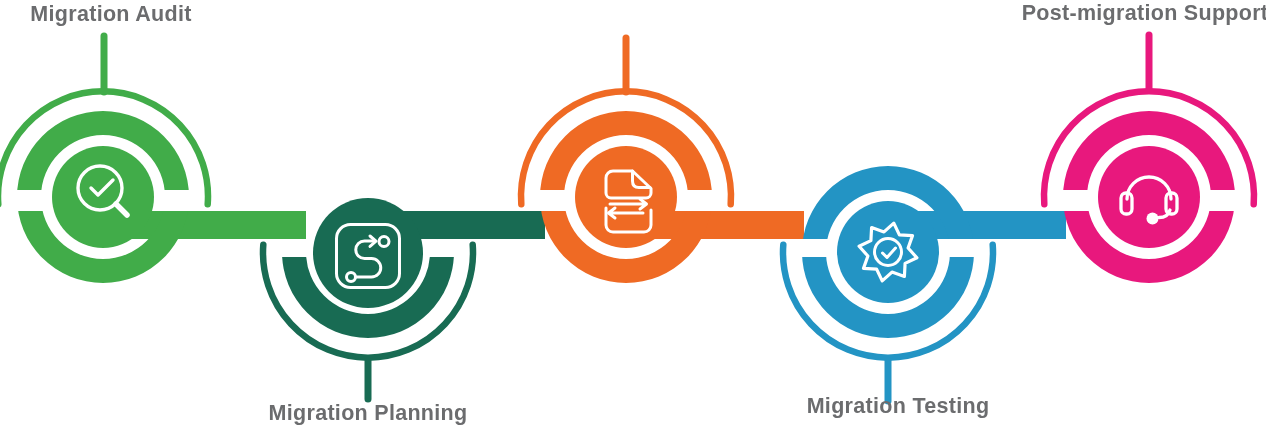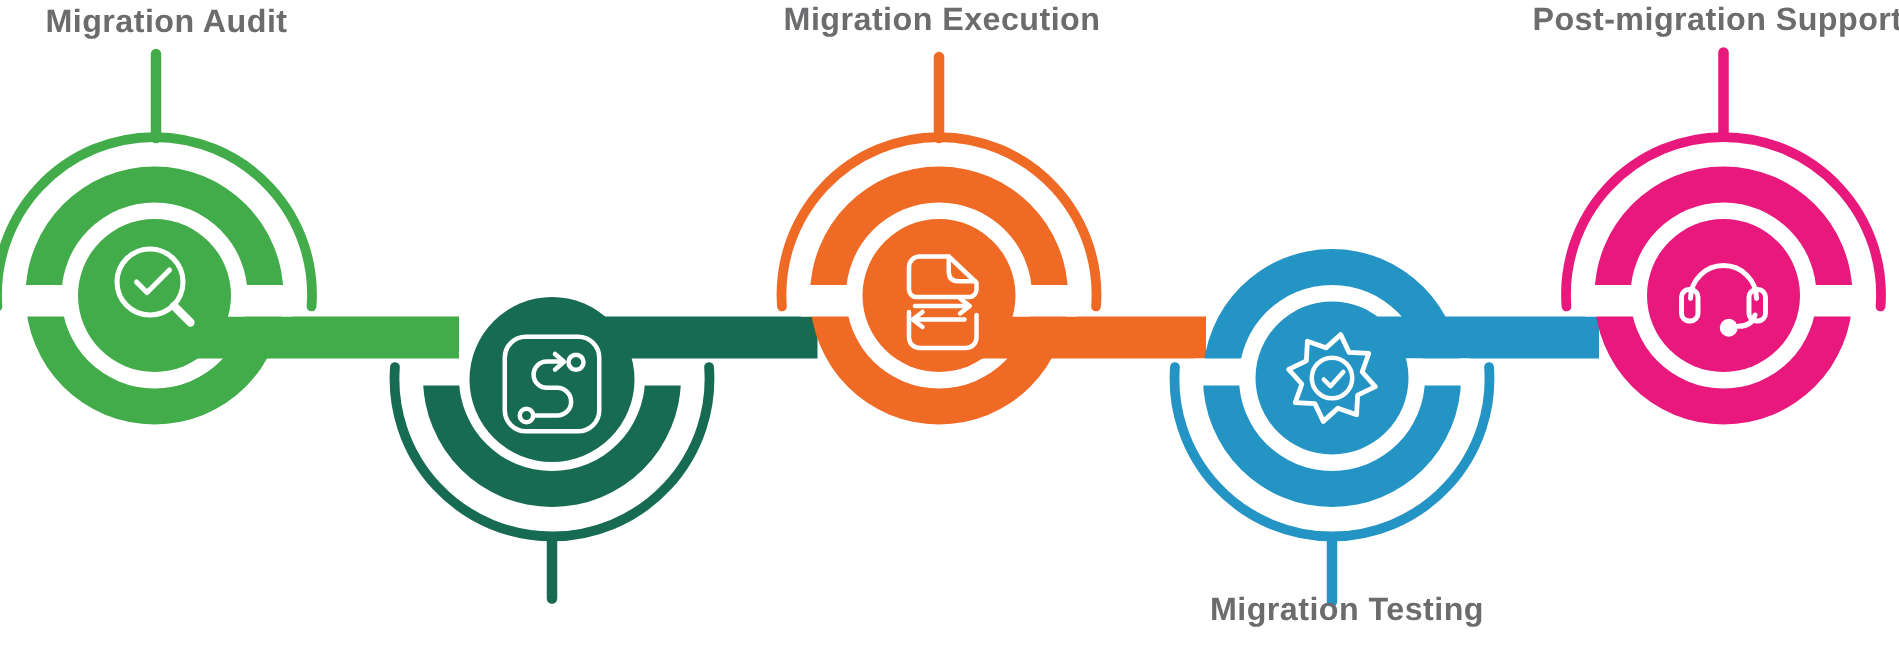--- a/index.html
+++ b/index.html
@@ -124,19 +124,19 @@
         <rect x="-28" y="-3" width="11" height="21" rx="5"></rect>
         <rect x="17" y="-3" width="11" height="21" rx="5"></rect>
         <path d="M 21,14 Q 19,21.5 10,21.5"></path>
         <circle class="filled" cx="3.5" cy="22.5" r="6"></circle>
       </g>
     </g>
   </svg>
 
   <div class="stage-label" style="left: 111px; top: 2px; --c: #6b6c6e;">Migration Audit</div>
 
+  <div class="stage-label" style="left: 368px; top: 401px; --c: #6b6c6e;">Migration Planning</div>
 
-  <div class="stage-label" style="left: 628px; top: 1px; --c: #6b6c6e;">Migration Execution</div>
 
   <div class="stage-label" style="left: 898px; top: 394px; --c: #6b6c6e;">Migration Testing</div>
 
   <div class="stage-label" style="left: 1145px; top: 1px; --c: #6b6c6e;">Post-migration Support</div>
 </div>
 
 </body></html>

